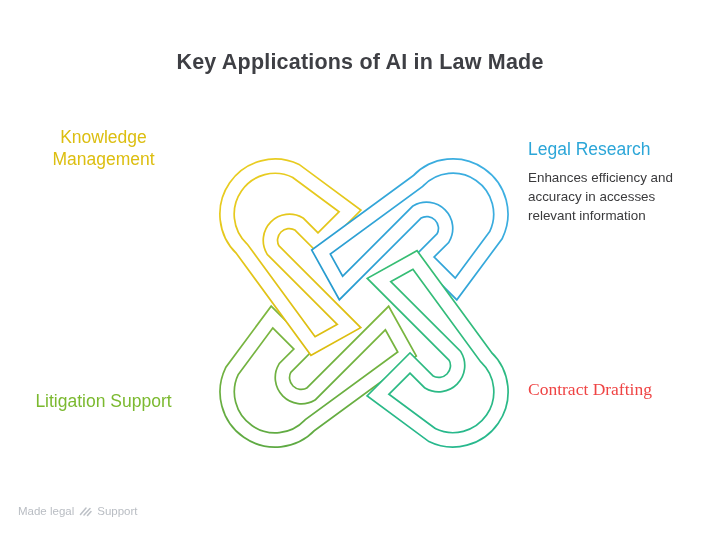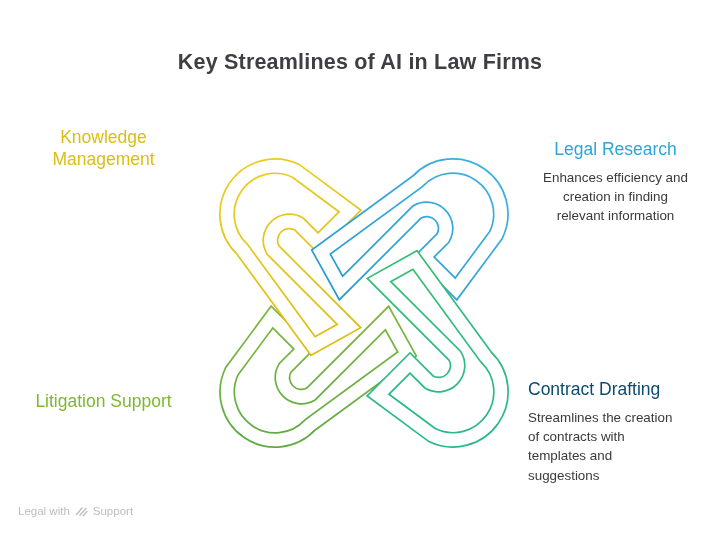--- a/index.html
+++ b/index.html
@@ -12,38 +12,38 @@
     font-size:21.5px;font-weight:700;color:#3e3f44;letter-spacing:.2px;
   }
   .section{position:absolute;}
   .section .heading{
     font-size:17.5px;font-weight:500;line-height:22px;white-space:pre-line;
   }
   .section .body{
     font-size:13.4px;color:#3a3a3c;line-height:19.2px;white-space:pre-line;margin-top:8px;
   }
   .sec-km{left:20px;top:126px;width:167px;text-align:center;}
-  .sec-lr{left:528px;top:138px;width:175px;text-align:center;}
+  .sec-lr{left:528px;top:138px;width:175px;text-align:left;}
   .sec-ls{left:20px;top:390px;width:167px;text-align:center;}
   .sec-cd{left:528px;top:378px;width:180px;text-align:left;}
   .knot{position:absolute;left:202px;top:141px;width:324px;height:324px;}
   .knot .c{fill:none;stroke-width:16;stroke-linejoin:miter;}
   .knot .w{fill:none;stroke:#ffffff;stroke-width:12.6;stroke-linejoin:miter;}
   .footer{
     position:absolute;left:18px;top:505px;display:flex;align-items:center;gap:5px;
     font-size:11.5px;color:#b9bdc3;
   }
   .footer svg{display:block;}
 </style>
 </head>
 <body>
 
 <div class="stage">
 
-  <div class="title">Key Streamlines of AI in Law Firms</div>
+  <div class="title">Key Applications of AI in Law Made</div>
 
   <svg class="knot" viewBox="-162 -162 324 324" aria-hidden="true">
     <defs>
       <path id="loop" d="M -68 -132 A 48 48 0 0 0 -122 -54 L -51 43 L -15 23 L -91 -53 A 19 19 0 0 1 -65 -79 L -46 -60 L -14 -92 Z"></path>
       <linearGradient id="gLime" gradientUnits="userSpaceOnUse" x1="150" y1="0" x2="-150" y2="0">
         <stop offset="0" stop-color="#a6c83a"></stop>
         <stop offset="1" stop-color="#5ca943"></stop>
       </linearGradient>
       <linearGradient id="gYellow" gradientUnits="userSpaceOnUse" x1="-100" y1="-150" x2="-20" y2="40">
         <stop offset="0" stop-color="#e9cd22"></stop>
@@ -78,37 +78,33 @@
   </svg>
 
   <div class="section sec-km">
     <div class="heading" style="color: rgb(220, 190, 16);">Knowledge
 Management</div>
   </div>
 
   <div class="section sec-lr">
     <div class="heading" style="color: rgb(44, 166, 216);">Legal Research</div>
     <div class="body">Enhances efficiency and
-creation in finding
+accuracy in accesses
 relevant information</div>
   </div>
 
   <div class="section sec-ls">
     <div class="heading" style="color: rgb(123, 185, 47);">Litigation Support</div>
   </div>
 
   <div class="section sec-cd">
-    <div class="heading" style="color: #0c4a6e;">Contract Drafting</div>
-    <div class="body">Streamlines the creation
-of contracts with
-templates and
-suggestions</div>
+    <div class="heading" style="color: #ef4444; font-family: Liberation Serif, serif;">Contract Drafting</div>
   </div>
 
   <div class="footer">
-    <span>Legal with</span>
+    <span>Made legal</span>
     <svg width="13" height="12" viewBox="0 0 13 12">
       <path d="M1.5 9.5 L7 3 M5 10 L11 3.5 M8.5 10.5 L12 6.5" stroke="#bdc1c7" stroke-width="1.5" fill="none" stroke-linecap="round"></path>
     </svg>
     <span>Support</span>
   </div>
 
 </div>
 
 </body></html>

